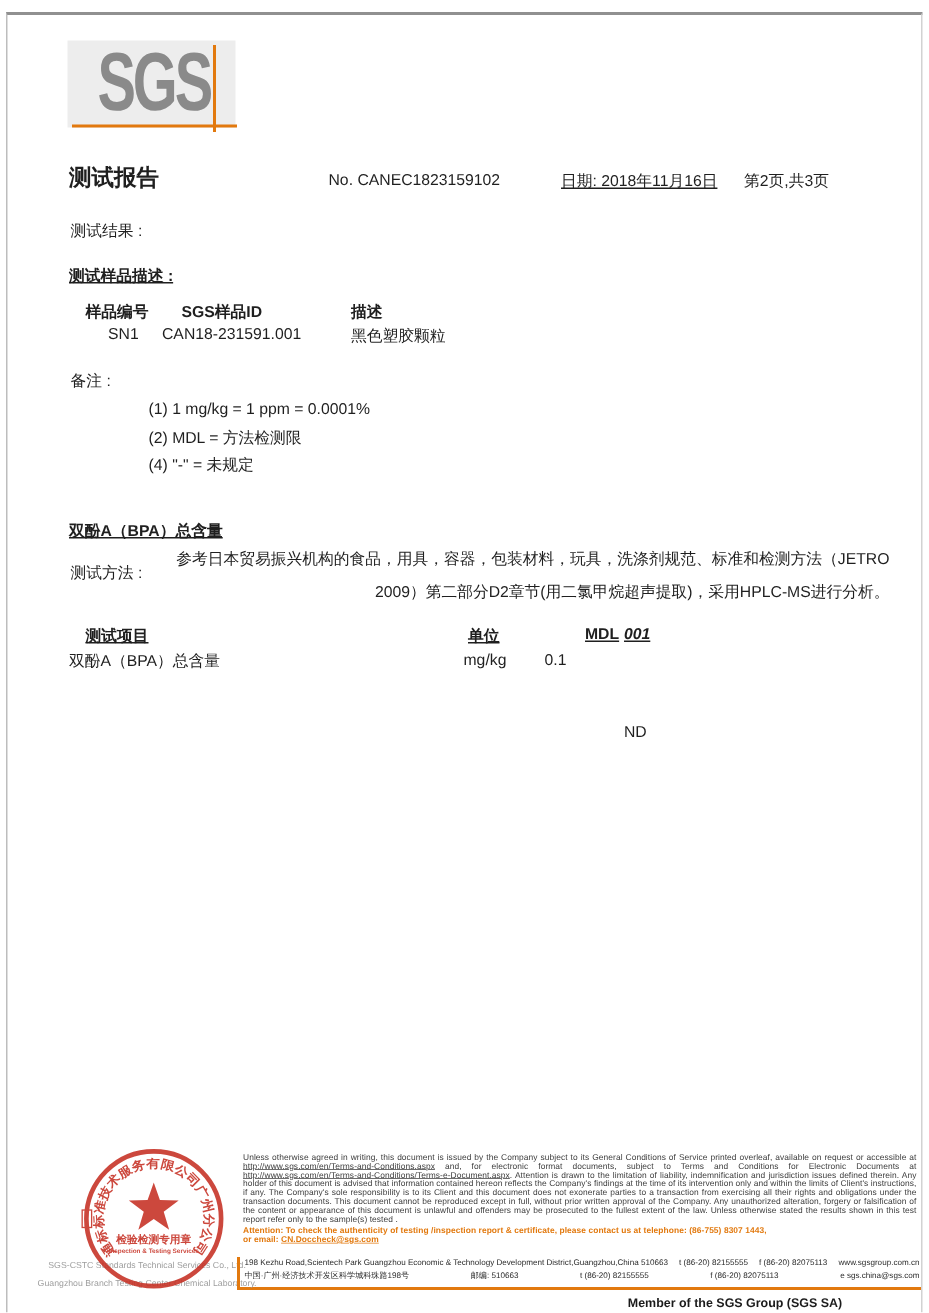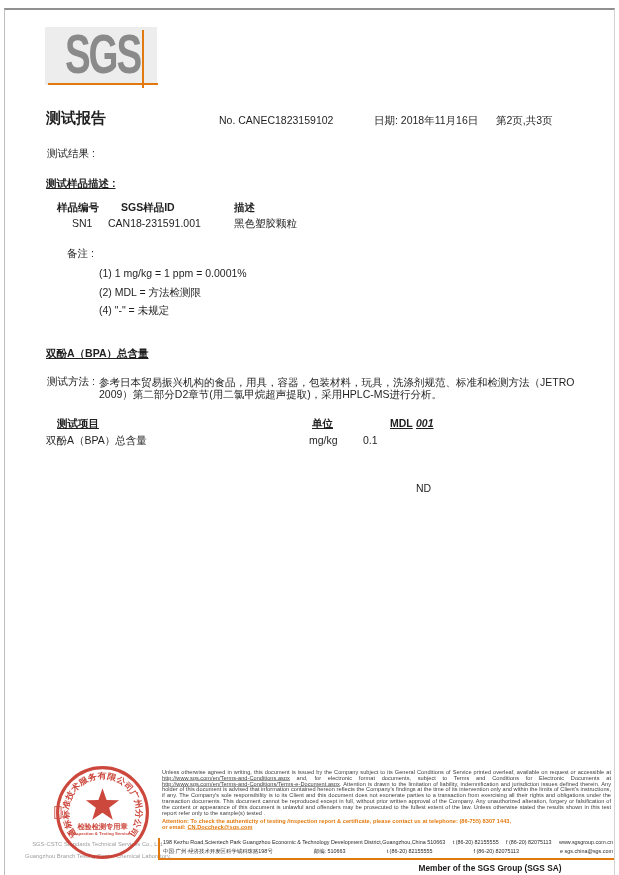--- a/index.html
+++ b/index.html
@@ -13,34 +13,34 @@
   .ital{font-style:italic;}
   
   .logo{position:absolute;left:45px;top:27px;width:112px;height:58px;background:#ededed;}
   .logo-text{position:absolute;left:20px;top:-6px;font-size:55px;font-weight:bold;color:#8a8a8a;
              letter-spacing:-3px;transform:scaleX(0.7);transform-origin:0 0;line-height:1.2;}
   .logo-vline{position:absolute;left:142px;top:30px;width:2px;height:58px;background:#e2790e;}
   .logo-hline{position:absolute;left:48px;top:83px;width:110px;height:2px;background:#e2790e;}
   
   .title{left:46px;top:109px;font-size:15px;font-weight:bold;}
   .report-no{left:219px;top:114px;font-size:10.5px;}
-  .hdate{left:374px;top:114px;font-size:10.5px;}
+  .hdate{left:374px;top:114px;font-size:10.5px;text-decoration:underline;}
   .pages{left:496px;top:114px;font-size:10.5px;}
   
   .t{font-size:10.5px;}
   .sec-results{left:47px;top:147px;}
   .sec-sample{left:46px;top:177px;}
   .th1{left:57px;top:201px;}  .th2{left:121px;top:201px;} .th3{left:234px;top:201px;}
   .td1{left:72px;top:217px;}  .td2{left:108px;top:217px;} .td3{left:234px;top:217px;}
-  .notes-label{left:47px;top:247px;margin-left:20px;}
+  .notes-label{left:47px;top:247px;}
   .notes{left:99px;top:264px;font-size:10.5px;}
   .notes div{line-height:18.5px;}
   .bpa-heading{left:46px;top:347px;}
   .method-label{left:47px;top:375px;}
-  .method-text{left:99px;top:376px;width:494px;white-space:normal;line-height:12px;font-size:10.5px;}
+  .method-text{left:99px;top:362px;width:494px;white-space:normal;line-height:22px;font-size:10.5px;text-align:right;}
   .rth-item{left:57px;top:417px;text-align:right;} .rth-unit{left:312px;top:417px;} .rth-mdl{left:358px;top:417px;padding-left:32px;} .rth-001{left:416px;top:417px;}
   .rtd-item{left:46px;top:434px;} .rtd-unit{left:309px;top:434px;} .rtd-mdl{left:363px;top:434px;} .rtd-001{left:416px;top:434px;margin-top:48px;}
   
   .stamp{position:absolute;left:54px;top:764px;width:97px;height:97px;opacity:0.88;z-index:3;}
   .lab{position:absolute;left:22px;top:838px;width:152px;z-index:1;}
   .lab-inner{width:287px;transform:scale(0.53);transform-origin:0 0;color:#9e9e9e;font-size:11px;
              line-height:22px;text-align:center;white-space:nowrap;}
   
   .fineprint{position:absolute;left:162px;top:769px;width:449px;}
   .fineprint-inner{width:898px;transform:scale(0.5);transform-origin:0 0;font-size:11.2px;line-height:11.8px;

